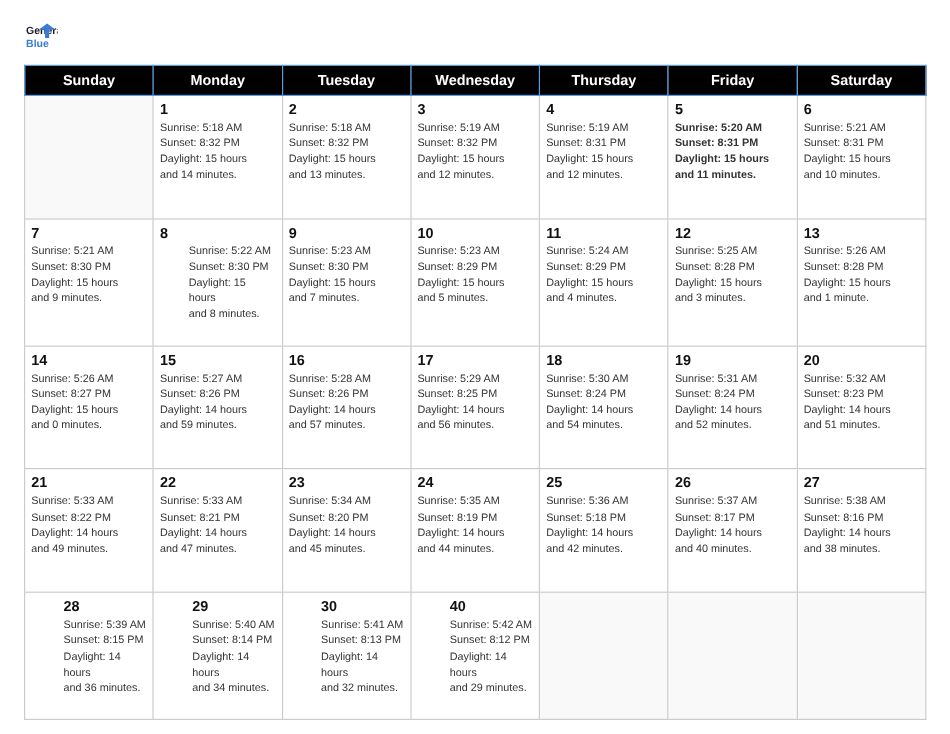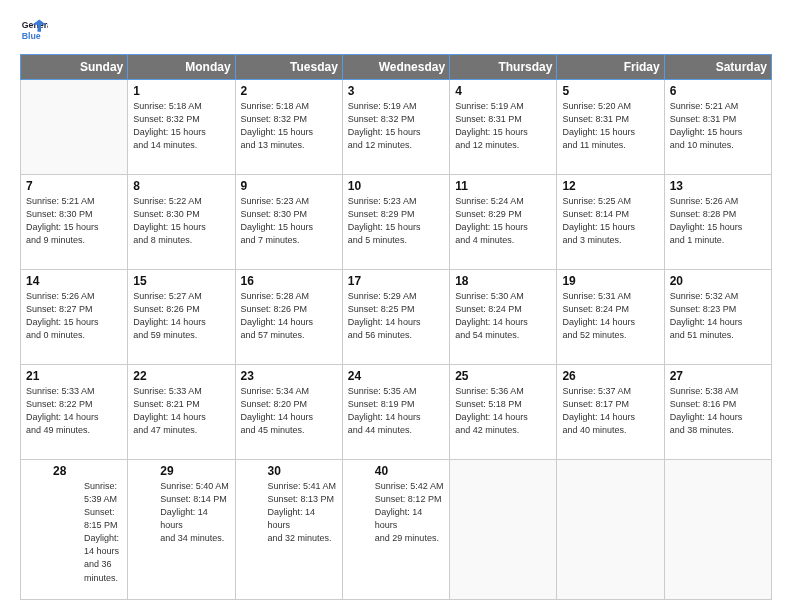--- a/index.html
+++ b/index.html
@@ -46,26 +46,26 @@
       color: #333;
       margin-top: 2px;
     }
     .calendar {
       flex: 1;
       border: 1px solid #ccc;
       border-collapse: collapse;
       width: 100%;
     }
     .calendar th {
-      background: #737373;
+      background: #000000;
       color: #fff;
       font-size: 12px;
       font-weight: bold;
       padding: 5px 4px;
-      text-align: right;
+      text-align: center;
       border: 1px solid #5a9ae0;
     }
     .calendar td {
       border: 1px solid #ccc;
       vertical-align: top;
       padding: 4px 5px;
       font-size: 9.5px;
       color: #222;
       width: calc(100% / 7);
       height: 88px;
@@ -143,21 +143,21 @@
           </td>
           <td>
             <div class="day-number">4</div>
             <div class="day-info" style="white-space: pre-line;">Sunrise: 5:19 AM
 Sunset: 8:31 PM
 Daylight: 15 hours
 and 12 minutes.</div>
           </td>
           <td>
             <div class="day-number">5</div>
-            <div class="day-info" style="white-space: pre-line;">Sunrise: 5:20 AM
+            <div class="day-info" style="white-space: pre-line; font-weight: bold;">Sunrise: 5:20 AM
 Sunset: 8:31 PM
 Daylight: 15 hours
 and 11 minutes.</div>
           </td>
           <td>
             <div class="day-number">6</div>
             <div class="day-info" style="white-space: pre-line;">Sunrise: 5:21 AM
 Sunset: 8:31 PM
 Daylight: 15 hours
 and 10 minutes.</div>
@@ -166,21 +166,21 @@
         <tr>
           <td>
             <div class="day-number">7</div>
             <div class="day-info" style="white-space: pre-line;">Sunrise: 5:21 AM
 Sunset: 8:30 PM
 Daylight: 15 hours
 and 9 minutes.</div>
           </td>
           <td>
             <div class="day-number">8</div>
-            <div class="day-info" style="white-space: pre-line;">Sunrise: 5:22 AM
+            <div class="day-info" style="white-space: pre-line; margin-left: 24px;">Sunrise: 5:22 AM
 Sunset: 8:30 PM
 Daylight: 15 hours
 and 8 minutes.</div>
           </td>
           <td>
             <div class="day-number">9</div>
             <div class="day-info" style="white-space: pre-line;">Sunrise: 5:23 AM
 Sunset: 8:30 PM
 Daylight: 15 hours
 and 7 minutes.</div>
@@ -195,21 +195,21 @@
           <td>
             <div class="day-number">11</div>
             <div class="day-info" style="white-space: pre-line;">Sunrise: 5:24 AM
 Sunset: 8:29 PM
 Daylight: 15 hours
 and 4 minutes.</div>
           </td>
           <td>
             <div class="day-number">12</div>
             <div class="day-info" style="white-space: pre-line;">Sunrise: 5:25 AM
-Sunset: 8:14 PM
+Sunset: 8:28 PM
 Daylight: 15 hours
 and 3 minutes.</div>
           </td>
           <td>
             <div class="day-number">13</div>
             <div class="day-info" style="white-space: pre-line;">Sunrise: 5:26 AM
 Sunset: 8:28 PM
 Daylight: 15 hours
 and 1 minute.</div>
           </td>
@@ -312,21 +312,21 @@
             <div class="day-number">27</div>
             <div class="day-info" style="white-space: pre-line;">Sunrise: 5:38 AM
 Sunset: 8:16 PM
 Daylight: 14 hours
 and 38 minutes.</div>
           </td>
         </tr>
         <tr>
           <td>
             <div class="day-number">28</div>
-            <div class="day-info" style="white-space: pre-line; margin-left: 31px;">Sunrise: 5:39 AM
+            <div class="day-info" style="white-space: pre-line;">Sunrise: 5:39 AM
 Sunset: 8:15 PM
 Daylight: 14 hours
 and 36 minutes.</div>
           </td>
           <td>
             <div class="day-number">29</div>
             <div class="day-info" style="white-space: pre-line;">Sunrise: 5:40 AM
 Sunset: 8:14 PM
 Daylight: 14 hours
 and 34 minutes.</div>

